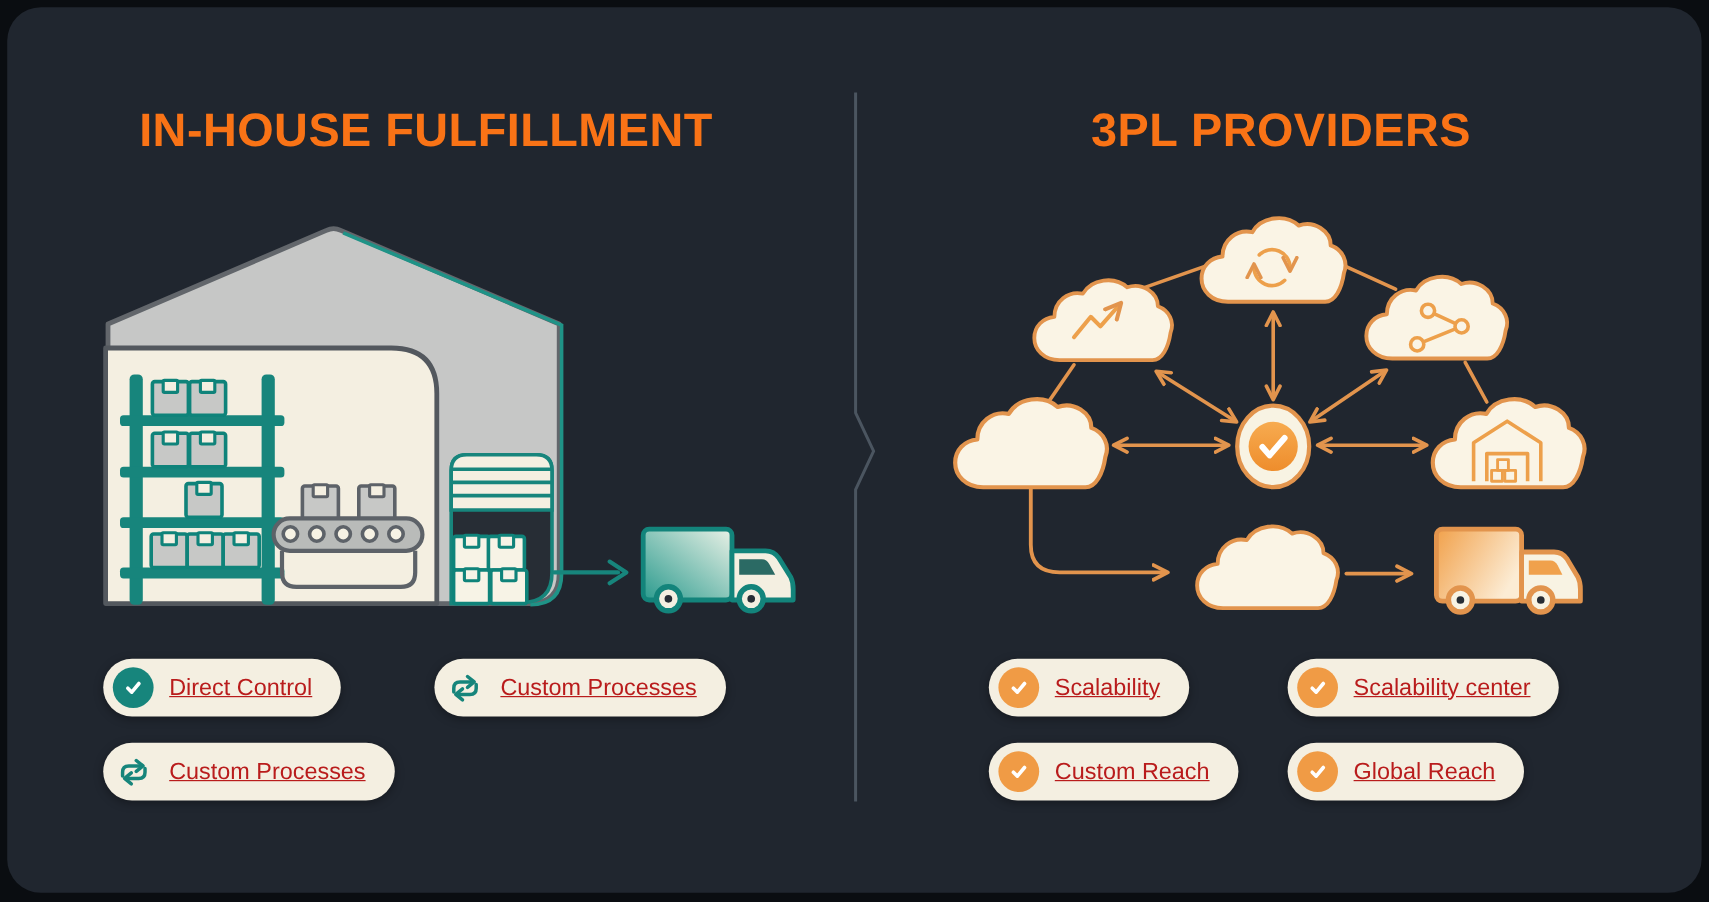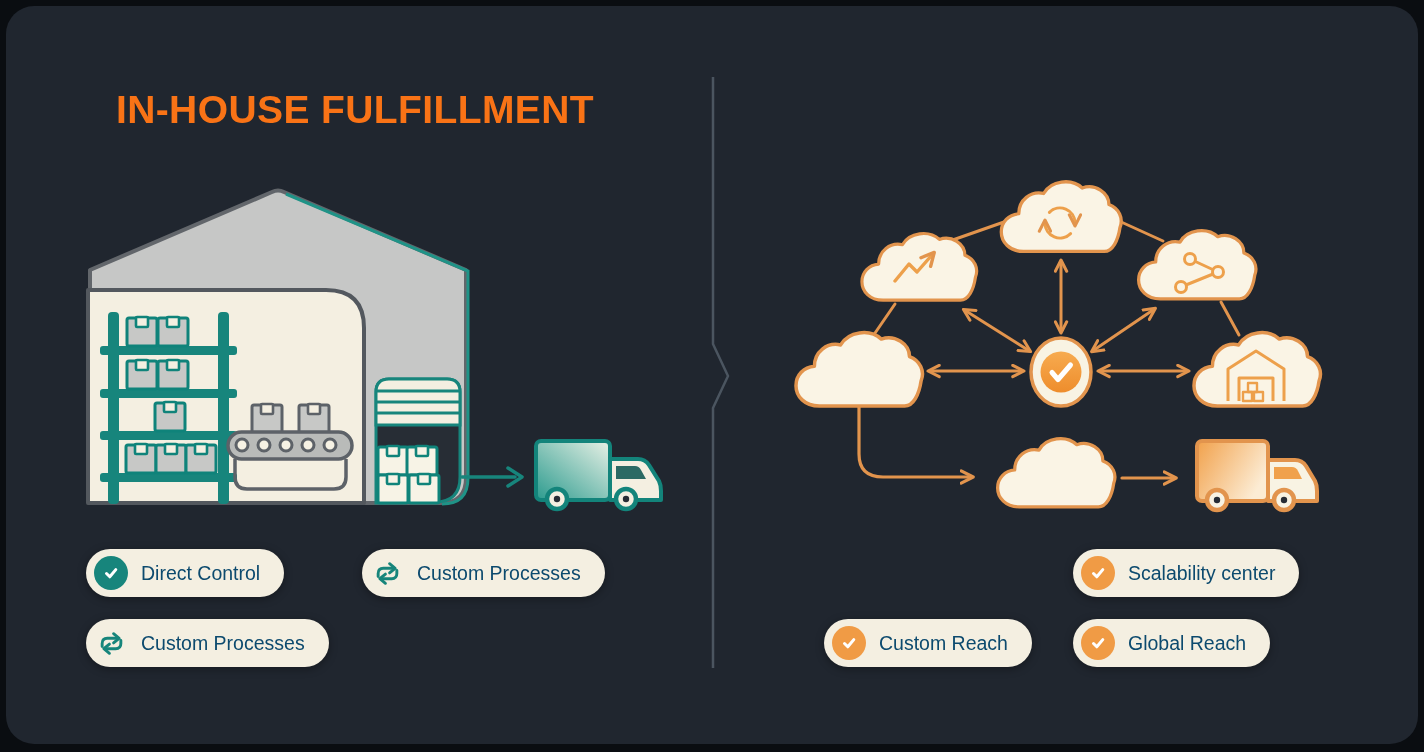--- a/index.html
+++ b/index.html
@@ -7,34 +7,35 @@
          font-family:"Liberation Sans", sans-serif;}
   .card{position:absolute;left:6px;top:6px;right:6px;bottom:8px;background:#20262f;border-radius:28px;}
   .title{position:absolute;top:88px;font-size:39px;font-weight:700;letter-spacing:.4px;
          color:#f97316;text-align:center;white-space:nowrap;}
   .title-left{left:85px;width:540px;}
   .title-right{left:795px;width:545px;}
   svg{position:absolute;display:block;}
   .pill{position:absolute;height:48px;display:flex;align-items:center;gap:13px;
         background:#f4efe1;border-radius:24px;padding:0 24px 0 8px;
         box-shadow:0 2px 8px rgba(0,0,0,.35);}
-  .pill-label{font-size:19.5px;color:#0c4a6e;font-weight:400;white-space:nowrap;}
+  .pill-label{font-size:19.5px;color:#b91c1c;font-weight:400;white-space:nowrap;text-decoration:underline;}
   .picon{width:34px;height:34px;border-radius:50%;flex:0 0 34px;display:flex;
          align-items:center;justify-content:center;}
   .picon.teal{background:#17857c;}
   .picon.orange{background:#f09b45;}
   .picon.bare{background:transparent;border-radius:0;}
 </style>
 </head>
 <body>
 
 <div class="stage">
   <div class="card"></div>
 
   <div class="title title-left">IN-HOUSE FULFILLMENT</div>
+  <div class="title title-right">3PL PROVIDERS</div>
 
   <svg style="left:695px;top:70px" width="45" height="610" viewBox="695 70 45 610">
     <path d="M 713,77 L 713,344 L 728,376 L 713,408 L 713,668" fill="none" stroke="#4b5560" stroke-width="2.5" stroke-linejoin="round"></path>
   </svg>
 
   <svg style="left:60px;top:170px" width="620" height="360" viewBox="60 170 620 360">
     <defs>
       <linearGradient id="tealGrad" x1="0" y1="1" x2="1" y2="0">
         <stop offset="0" stop-color="#2b9b8e"></stop>
           <stop offset="1" stop-color="#e9f1e6"></stop>
@@ -222,20 +223,28 @@
       <svg width="27" height="25" viewBox="0 0 26 24" fill="none" stroke="#16857b" stroke-width="2.8" stroke-linecap="round" stroke-linejoin="round">
         <path d="M 4,15 L 4,12 Q 4,7 9,7 L 19,7"></path>
           <path d="M 15,2.6 L 20.4,7 L 15,11.4"></path>
         <path d="M 22,9 L 22,12 Q 22,17 17,17 L 7,17"></path>
           <path d="M 11,12.6 L 5.6,17 L 11,21.4"></path>
       </svg>
     </span>
     <span class="pill-label">Custom Processes</span>
   </div>
 
+  <div class="pill" style="left:824px;top:549px">
+    <span class="picon orange">
+      <svg width="18" height="18" viewBox="0 0 18 18">
+          <path d="M4.5,9.5 L7.8,12.8 L13.8,5.6" fill="none" stroke="#fff" stroke-width="3" stroke-linecap="round" stroke-linejoin="round"></path>
+        </svg>
+    </span>
+    <span class="pill-label">Scalability</span>
+  </div>
   <div class="pill" style="left:1073px;top:549px">
     <span class="picon orange">
       <svg width="18" height="18" viewBox="0 0 18 18">
           <path d="M4.5,9.5 L7.8,12.8 L13.8,5.6" fill="none" stroke="#fff" stroke-width="3" stroke-linecap="round" stroke-linejoin="round"></path>
         </svg>
     </span>
     <span class="pill-label">Scalability center</span>
   </div>
   <div class="pill" style="left:824px;top:619px">
     <span class="picon orange">

